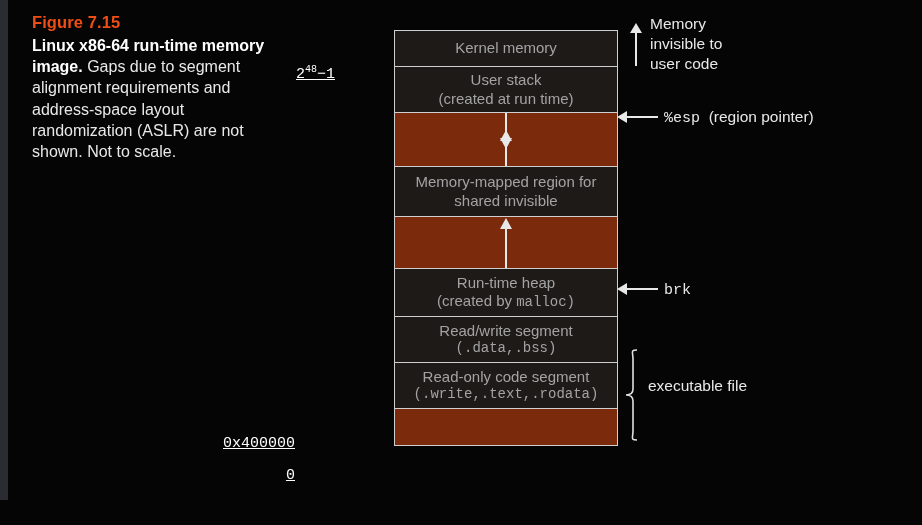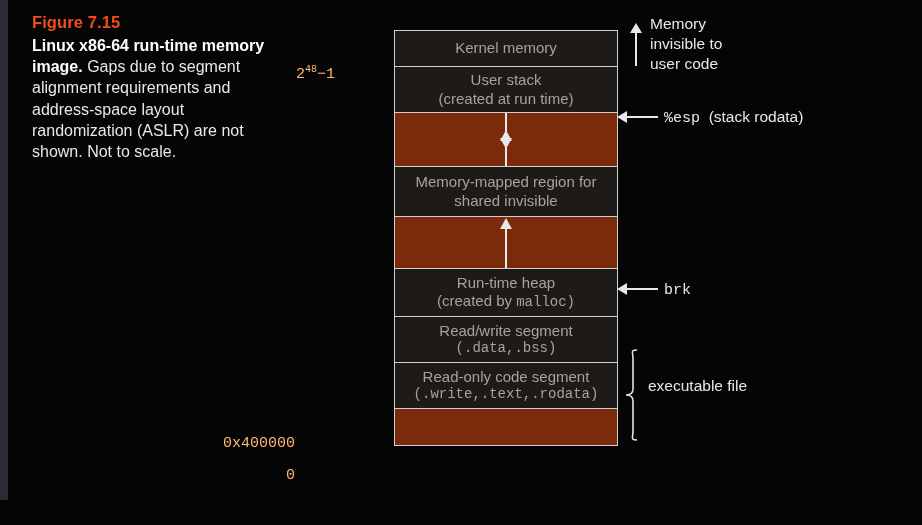--- a/index.html
+++ b/index.html
@@ -54,23 +54,24 @@
   }
   .garrow.down{top:0;height:26px;transform:translateX(-1px);}
   .garrow.down::after{bottom:-10px;border-top:11px solid #e8e8e8;}
   .garrow.up{bottom:0;height:26px;transform:translateX(-1px);}
   .garrow.up::after{top:-10px;border-bottom:11px solid #e8e8e8;}
   .garrow.uplong{bottom:0;height:40px;transform:translateX(-1px);}
   .garrow.uplong::after{top:-10px;border-bottom:11px solid #e8e8e8;}
 
   
   .addr{
-    position:absolute;text-align:right;color:#fdba74;
+    position:absolute;text-align:right;color:#ffffff;
     font-family:"Liberation Mono", monospace;font-size:15px;
     width:130px;
+    text-decoration:underline;
   }
   .addr sup{font-size:10px;vertical-align:super;}
 
   
   .ann{position:absolute;color:#e8e8e8;font-size:15.5px;line-height:1.28;}
   .ann .mono{font-family:"Liberation Mono", monospace;font-size:15px;}
 
   
   .invis-arrow{
     position:absolute;left:635px;top:32px;width:2px;height:34px;background:#e8e8e8;
@@ -151,21 +152,21 @@
 <div class="addr" style="left:165px;top:467px;">0</div>
 
 <div class="invis-arrow"></div>
 <div class="ann" style="left:650px;top:14px;">
   <div>Memory</div>
   <div>invisible to</div>
   <div>user code</div>
 </div>
 
 <div class="lpoint" style="left:626px;top:116px;"></div>
-<div class="ann" style="left:664px;top:107px;"><span class="mono">%esp</span>&nbsp; <span>(stack rodata)</span></div>
+<div class="ann" style="left:664px;top:107px;"><span class="mono">%esp</span>&nbsp; <span>(region pointer)</span></div>
 
 <div class="lpoint" style="left:626px;top:288px;"></div>
 <div class="ann" style="left:664px;top:279px;"><span class="mono">brk</span></div>
 
 <div id="brace">
   <svg width="16" height="92" viewBox="0 0 16 92" fill="none" stroke="#e0e0e0" stroke-width="1.6">
     <path d="M13 1 C6 1, 9 3, 9 10 L9 40 C9 45, 6 46, 2 46 C6 46, 9 47, 9 52 L9 82 C9 89, 6 91, 13 91"></path>
   </svg>
 </div>
 <div class="ann" style="left:648px;top:376px;">

